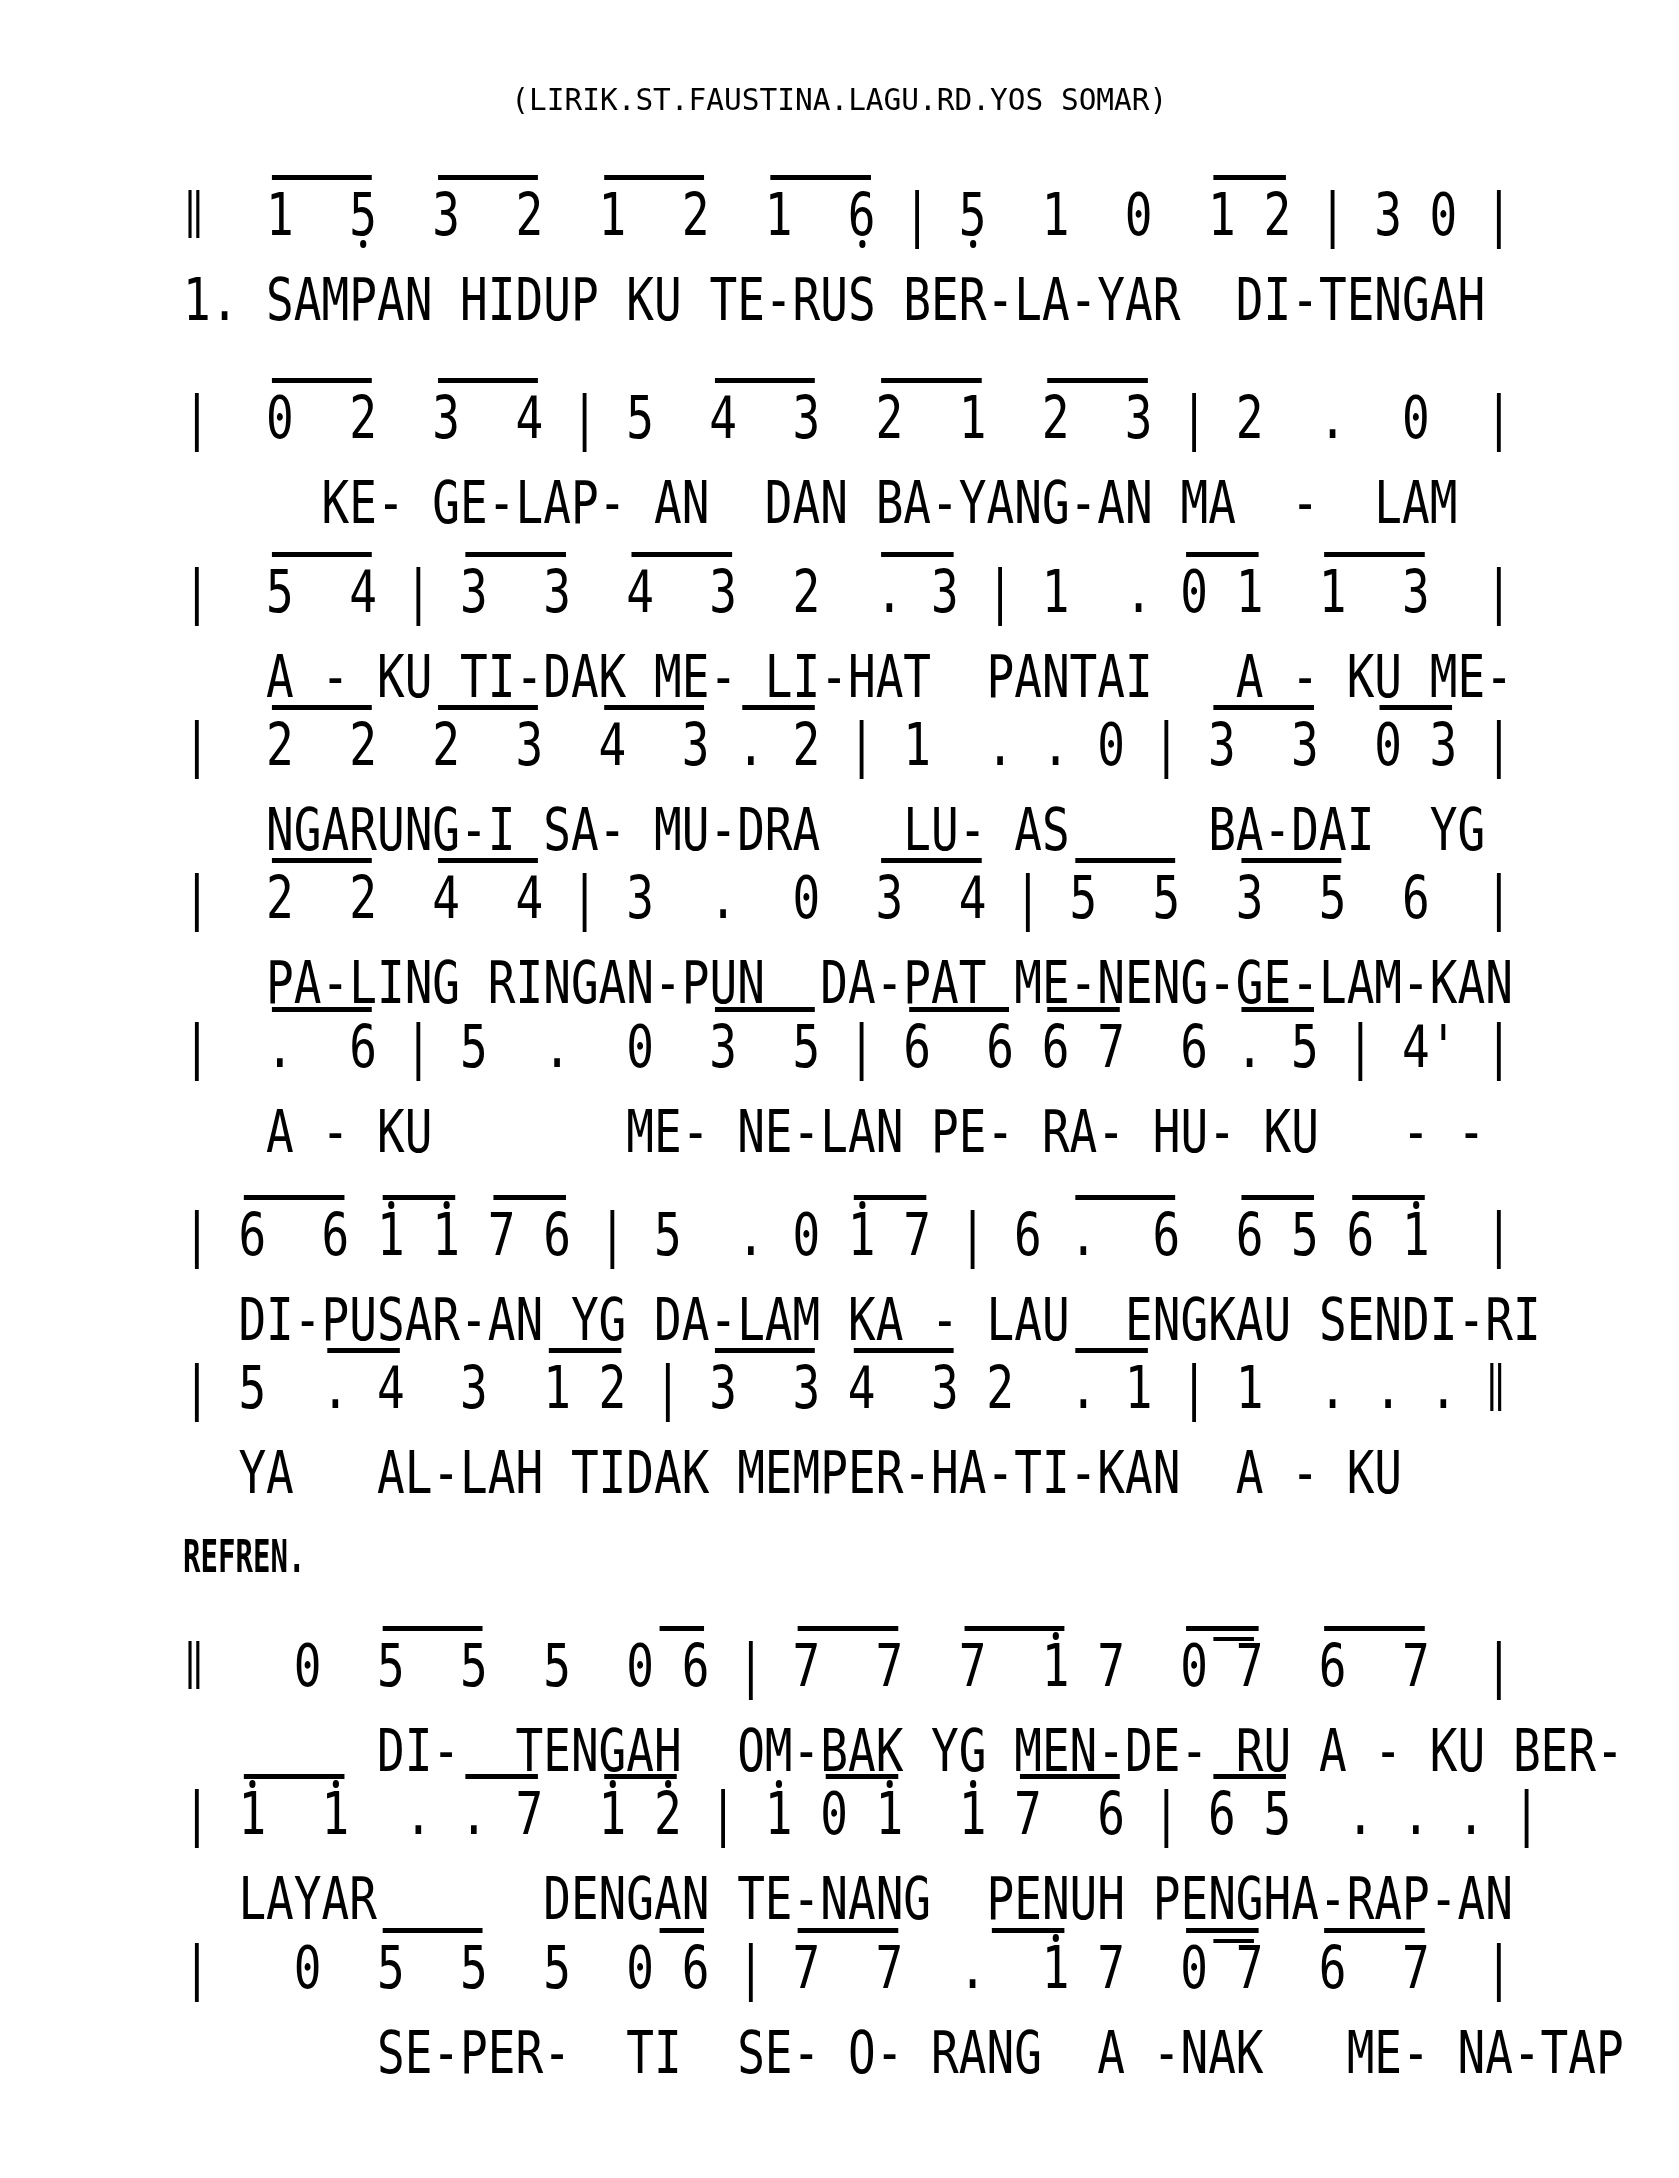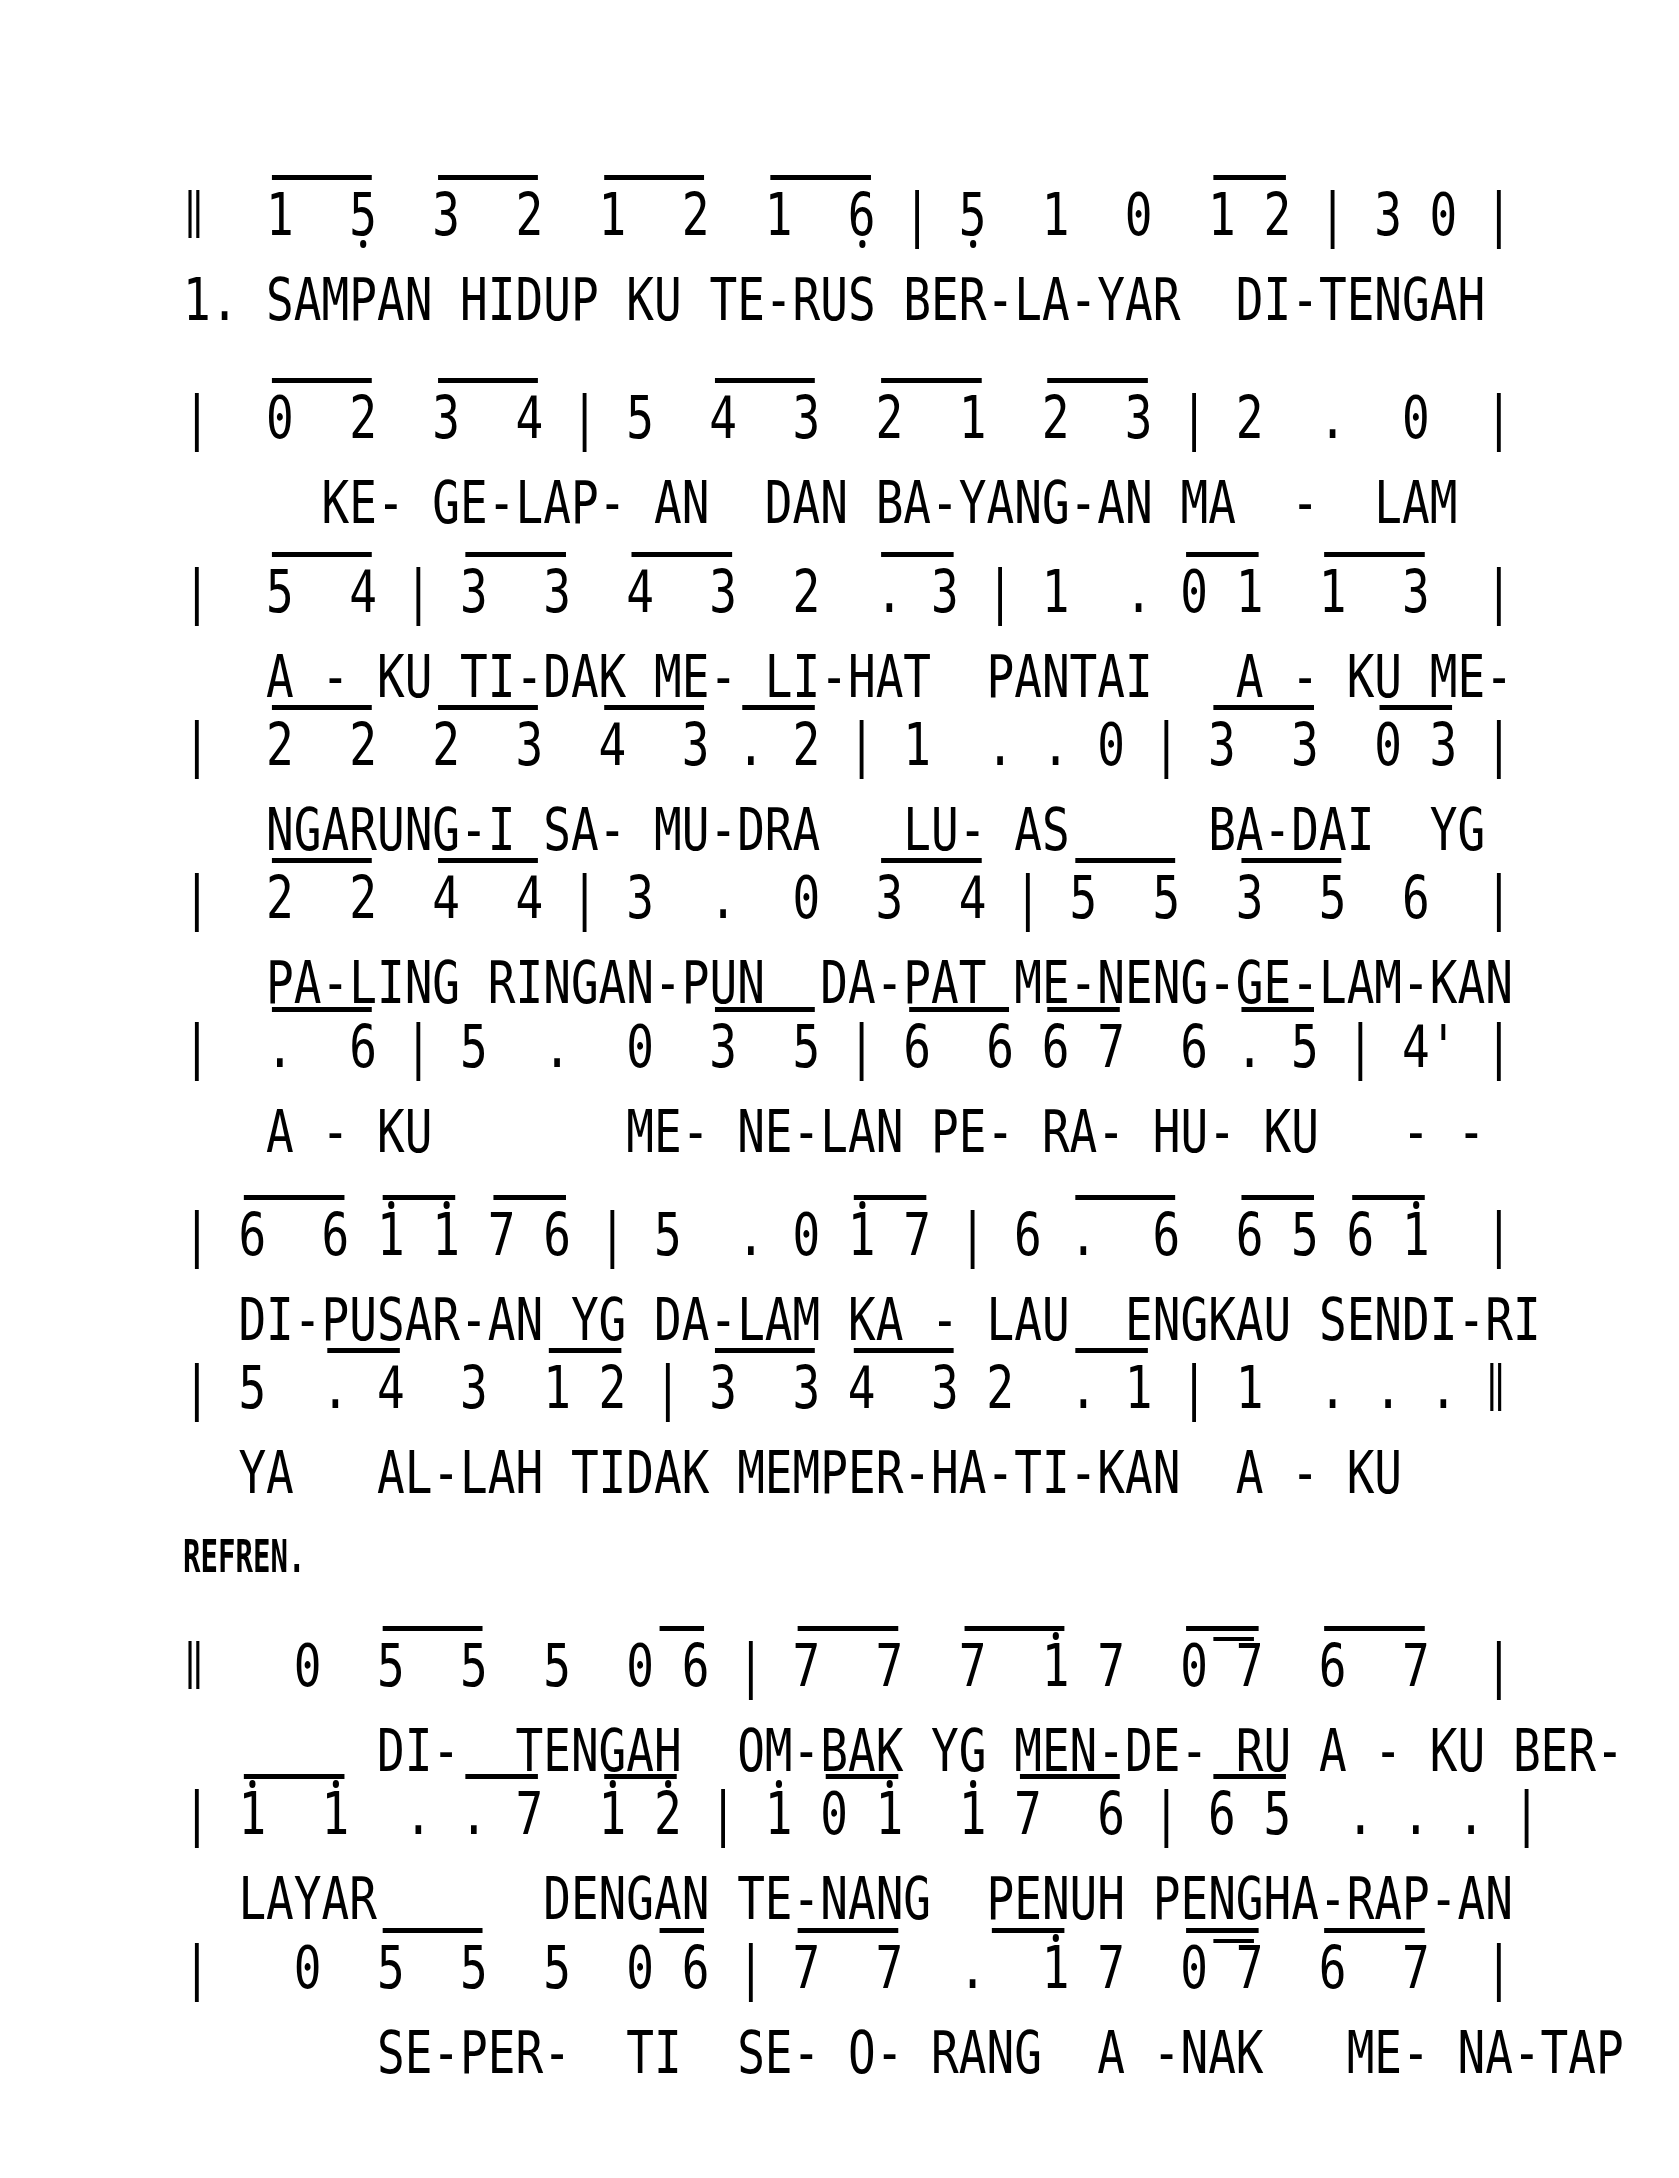--- a/index.html
+++ b/index.html
@@ -22,20 +22,23 @@
   .dbar::after{left:17px}
   .beam{position:absolute;top:8px;height:0;border-top:5px solid #000}
   .beam2{top:19px;border-top-width:4px}
   .odot{position:absolute;width:8px;height:8px;border-radius:50%;background:#000}
   .lyricrow{position:absolute;left:0;top:103px;height:59px;line-height:59px;white-space:pre}
 </style>
 </head>
 <body>
 
 <div id="page">
+  <div class="sub-wrap">
+    <div class="subtitle">(LIRIK.ST.FAUSTINA.LAGU.RD.YOS SOMAR)</div>
+  </div>
   <div class="refren">REFREN.</div>
   <div id="score">
       <div class="system" style="top: 167px;">
         <div class="noterow"><span class="c dbar"> </span><span class="c"> </span><span class="c"> </span><span class="c">1</span><span class="c"> </span><span class="c"> </span><span class="c">5</span><span class="c"> </span><span class="c"> </span><span class="c">3</span><span class="c"> </span><span class="c"> </span><span class="c">2</span><span class="c"> </span><span class="c"> </span><span class="c">1</span><span class="c"> </span><span class="c"> </span><span class="c">2</span><span class="c"> </span><span class="c"> </span><span class="c">1</span><span class="c"> </span><span class="c"> </span><span class="c">6</span><span class="c"> </span><span class="c">|</span><span class="c"> </span><span class="c">5</span><span class="c"> </span><span class="c"> </span><span class="c">1</span><span class="c"> </span><span class="c"> </span><span class="c">0</span><span class="c"> </span><span class="c"> </span><span class="c">1</span><span class="c"> </span><span class="c">2</span><span class="c"> </span><span class="c">|</span><span class="c"> </span><span class="c">3</span><span class="c"> </span><span class="c">0</span><span class="c"> </span><span class="c">|</span><span class="c"> </span><span class="c"> </span><span class="c"> </span><span class="c"> </span><span class="c"> </span><span class="c"> </span></div>
         <div class="beam" style="left: calc(3ch + 7px); width: calc(3ch + 22px);"></div>
         <div class="beam" style="left: calc(9ch + 7px); width: calc(3ch + 22px);"></div>
         <div class="beam" style="left: calc(15ch + 7px); width: calc(3ch + 22px);"></div>
         <div class="beam" style="left: calc(21ch + 7px); width: calc(3ch + 22px);"></div>
         <div class="beam" style="left: calc(37ch + 7px); width: calc(2ch + 22px);"></div>
         <div class="odot" style="left: calc(6ch + 14px); top: 73px;"></div>

